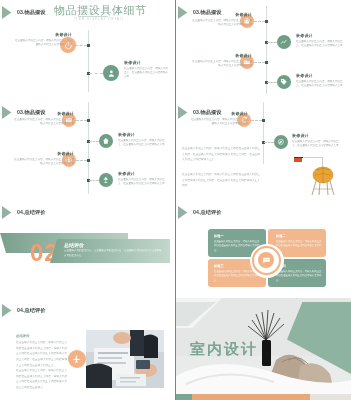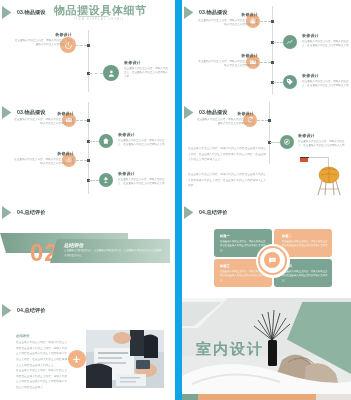--- a/index.html
+++ b/index.html
@@ -8,30 +8,30 @@
     font-family:"Liberation Sans","DejaVu Sans",sans-serif;
     overflow:hidden;
   }
   .grid{
     display:grid;
     grid-template-columns:175px 176px;
     grid-template-rows:100px 100px 98px 102px;
     width:351px;height:400px;
   }
   .slide{position:relative;background:#fff;overflow:hidden;}
-  .slide.r{border-left:7px solid #0ea5e9;}
+  .slide.r{border-left:1px solid #0ea5e9;}
 
   
   .sectag{position:absolute;left:2px;top:6px;display:flex;align-items:center;gap:2px;}
   .chev{width:13px;height:13px;background:#7fa391;
         clip-path:polygon(0 0,72% 50%,0 100%,0 0);opacity:.85;}
   .sectag .txt{font-size:5.2px;color:#3d4a44;font-weight:bold;letter-spacing:.1px;white-space:nowrap;}
 
   
-  .bigtitle{position:absolute;left:54px;top:3px;font-size:11px;font-weight:bold;
+  .bigtitle{position:absolute;left:54px;top:3px;font-size:11px;font-weight:normal;
             color:#86ab97;letter-spacing:.6px;white-space:nowrap;}
   .subrule{position:absolute;left:78px;top:16px;width:30px;height:1px;background:#cfd9d4;}
   .subtiny{position:absolute;left:74px;top:16.5px;font-size:3px;color:#c3cdc8;letter-spacing:1px;white-space:nowrap;}
 
   
   .tl-axis{position:absolute;width:1px;background:#d7ddda;}
   .node{position:absolute;width:3px;height:3px;background:#4a5a52;}
   .circ{position:absolute;border-radius:50%;display:flex;align-items:center;justify-content:center;}
   .circ svg{width:55%;height:55%;}
   .c-or{background:#f4b183;}

